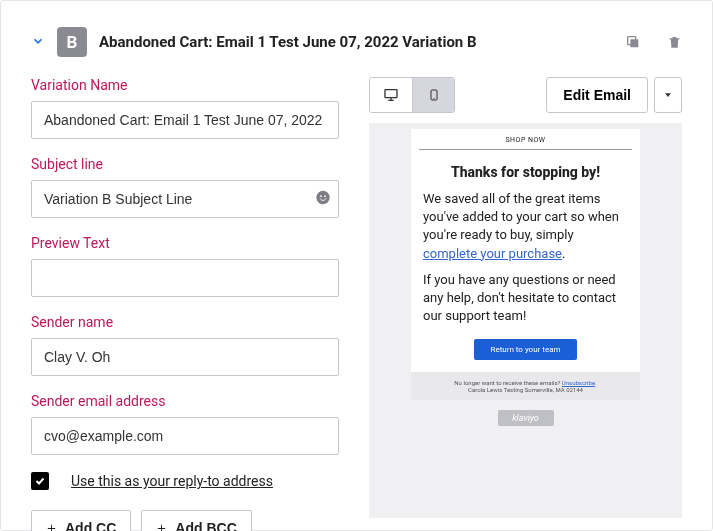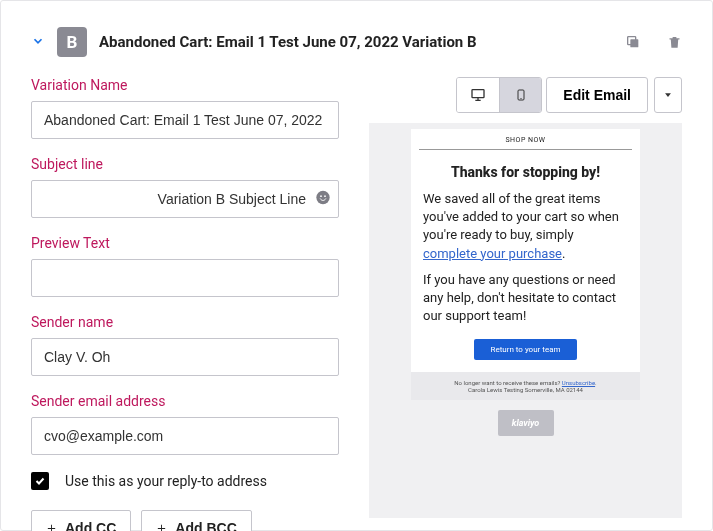--- a/index.html
+++ b/index.html
@@ -81,23 +81,24 @@
   .input-wrap .emoji-btn {
     position: absolute;
     right: 8px;
     top: 50%;
     transform: translateY(-50%);
     color: #7d7d85;
   }
   .checkbox-row {
     display: flex;
     align-items: center;
-    gap: 16px;
+    gap: 22px;
     margin-top: 4px;
     margin-bottom: 20px;
+    text-decoration: underline;
   }
   .checkbox {
     width: 18px;
     height: 18px;
     background: #000;
     border-radius: 2px;
     display: flex;
     align-items: center;
     justify-content: center;
   }
@@ -116,21 +117,21 @@
     gap: 8px;
     cursor: pointer;
     border-radius: 2px;
   }
   .preview-col {
     flex: 1;
     min-width: 0;
   }
   .preview-toolbar {
     display: flex;
-    justify-content: flex-end;
+    justify-content: space-between;
     gap: 4px;
     margin-bottom: 10px;
   }
   .seg {
     display: flex;
     border: 1px solid #c5c5cc;
     border-radius: 3px;
     overflow: hidden;
     height: 36px;
   }
@@ -213,29 +214,29 @@
     background: #e9e9ec;
     text-align: center;
     padding: 7px 10px;
     font-size: 6px;
     color: #555;
   }
   .email-footer a { color: #3366cc; text-decoration: underline; }
   .klaviyo-badge {
     margin: 10px auto 0;
     width: 56px;
-    height: 26px;
+    height: 16px;
     background: #bfbfc6;
     border-radius: 2px;
     display: flex;
     align-items: center;
     justify-content: center;
     color: #fff;
     font-size: 9px;
-    font-weight: 700;
+    font-weight: 400;
     font-style: italic;
   }
 </style>
 </head>
 <body>
 
 <div class="card">
 
   <div class="header">
     <span class="chevron">
@@ -265,21 +266,21 @@
     <div class="form-col">
 
       <div class="field">
         <label class="label">Variation Name</label>
         <input class="input" type="text" value="Abandoned Cart: Email 1 Test June 07, 2022 Variation B" style="">
       </div>
 
       <div class="field">
         <label class="label">Subject line</label>
         <div class="input-wrap">
-          <input class="input" type="text" style="padding-right: 32px; text-align: right;" value="Variation B Subject Line">
+          <input class="input" type="text" style="padding-right: 32px;" value="Variation B Subject Line">
           <span class="emoji-btn">
             <svg width="16" height="16" viewBox="0 0 24 24" fill="#7d7d85">
                 <circle cx="12" cy="12" r="10"></circle>
                 <circle cx="9" cy="10" r="1.3" fill="#fff"></circle>
                 <circle cx="15" cy="10" r="1.3" fill="#fff"></circle>
                 <path d="M8 14c1 1.6 2.4 2.4 4 2.4s3-.8 4-2.4" stroke="#fff" stroke-width="1.5" fill="none" stroke-linecap="round"></path>
               </svg>
           </span>
         </div>
       </div>

